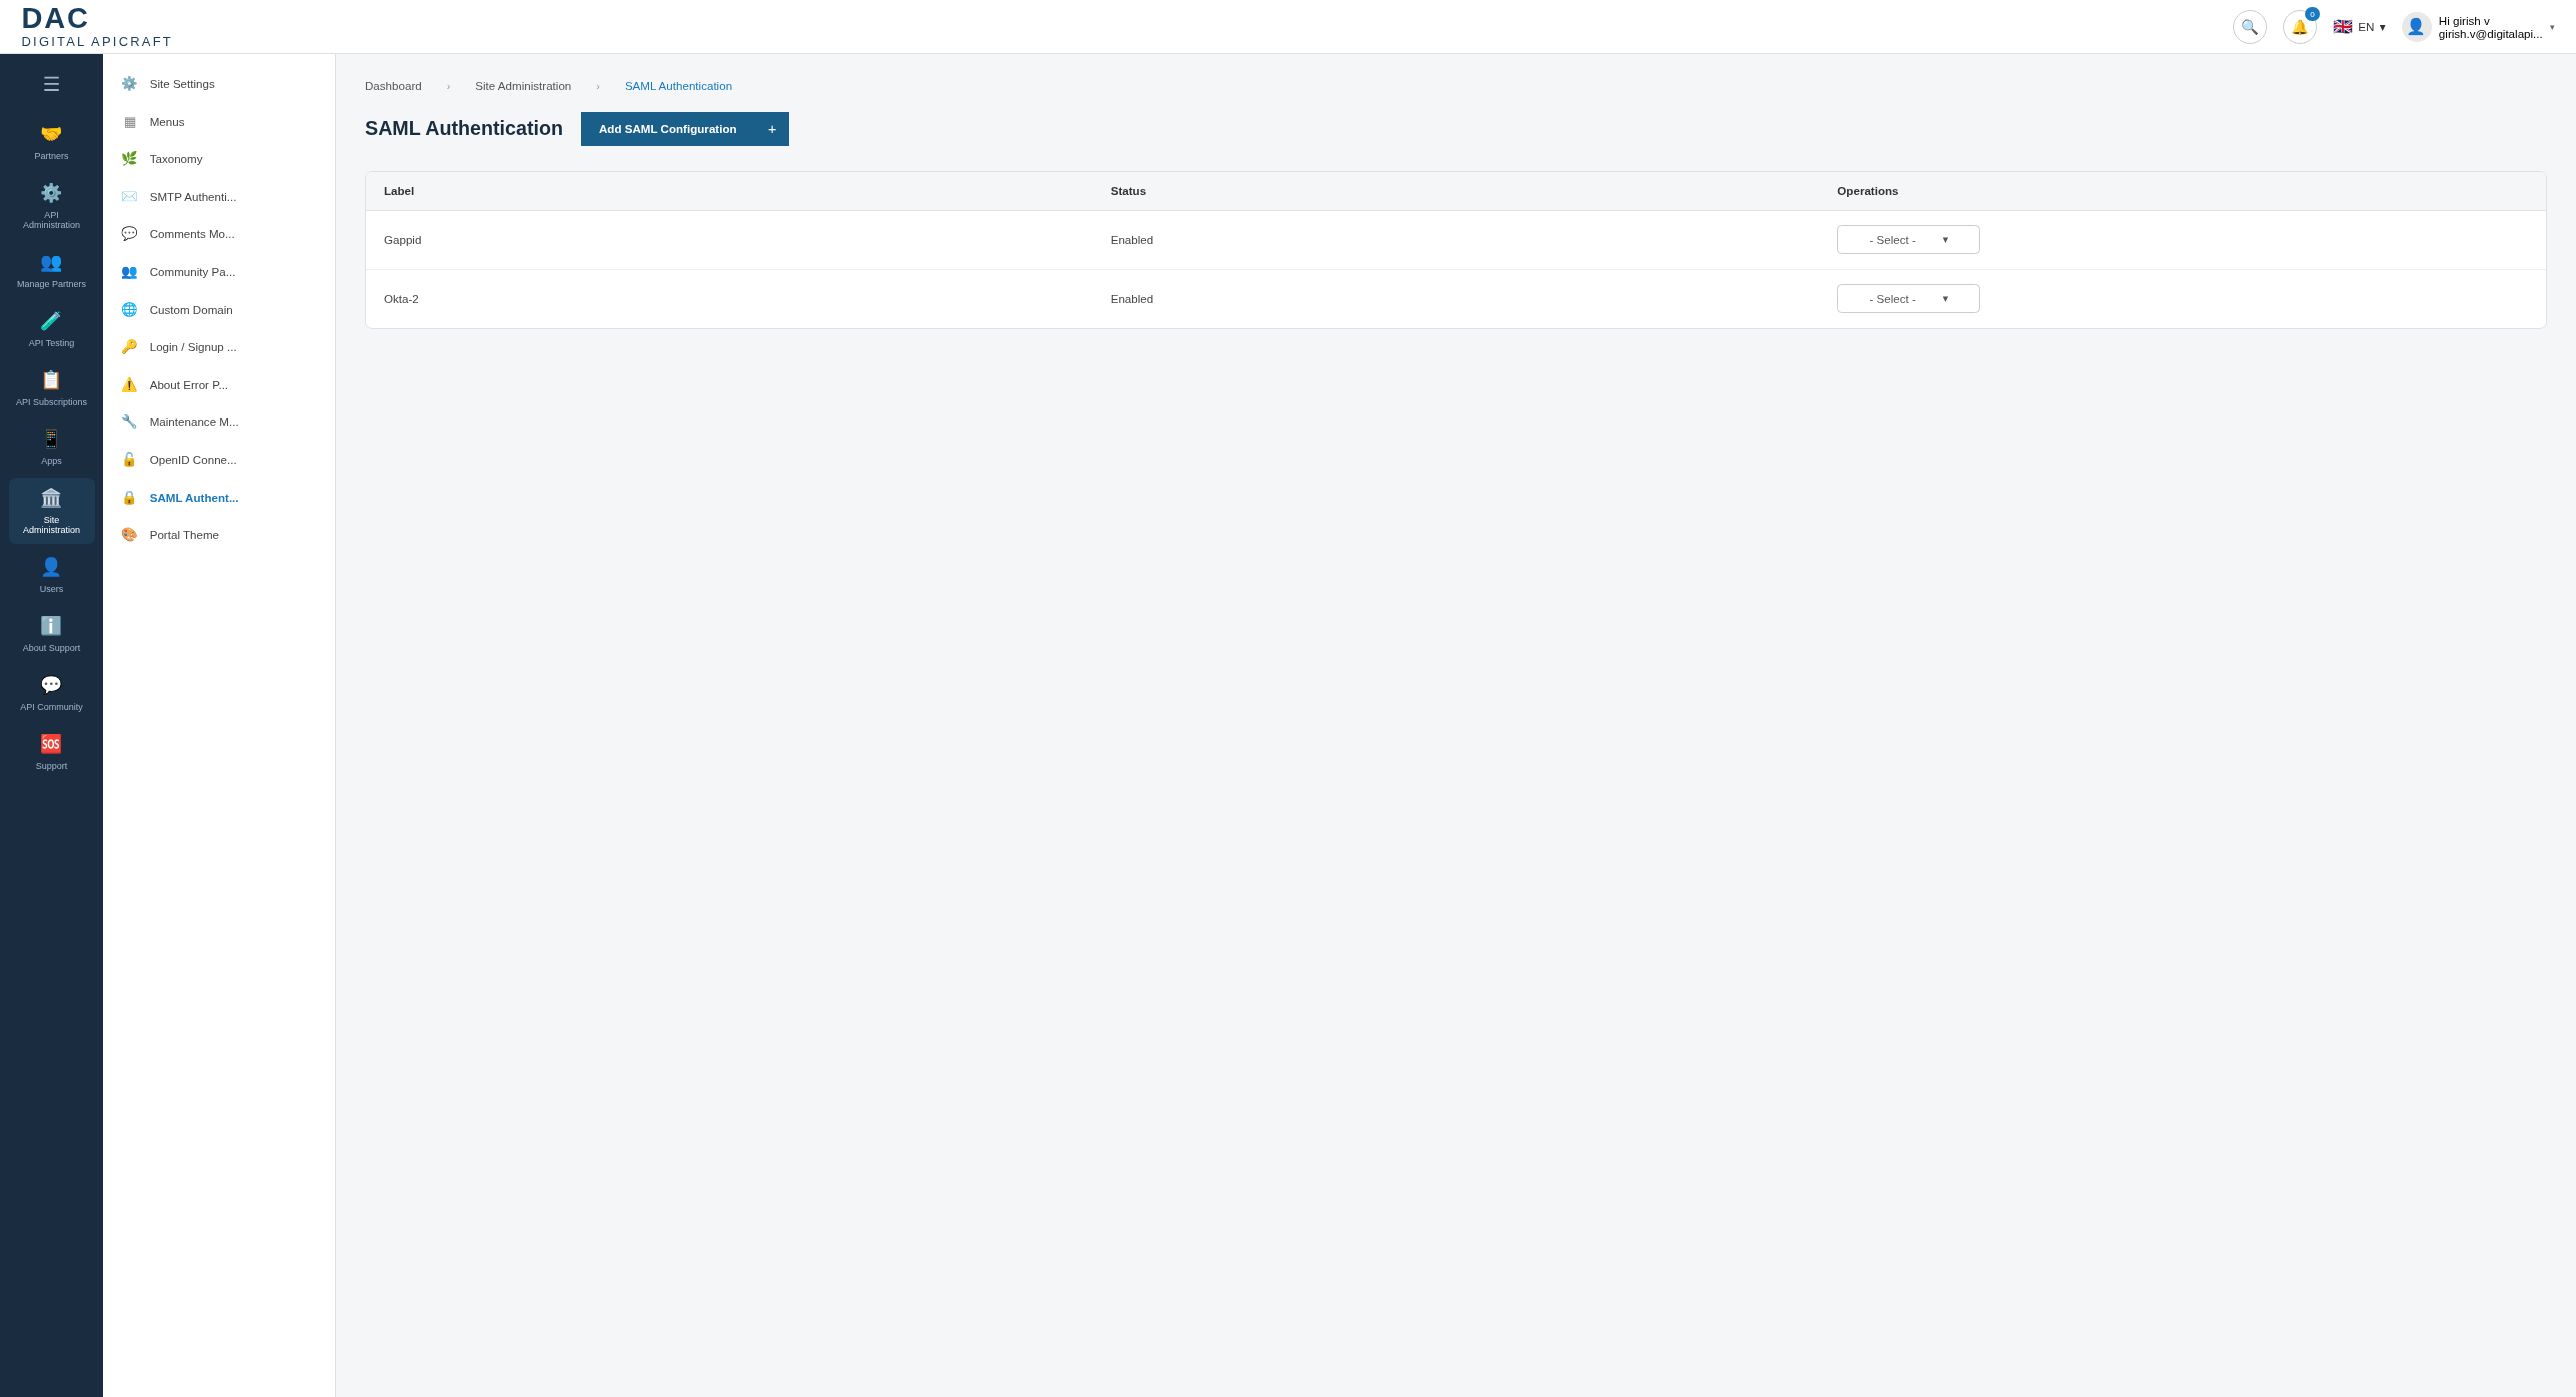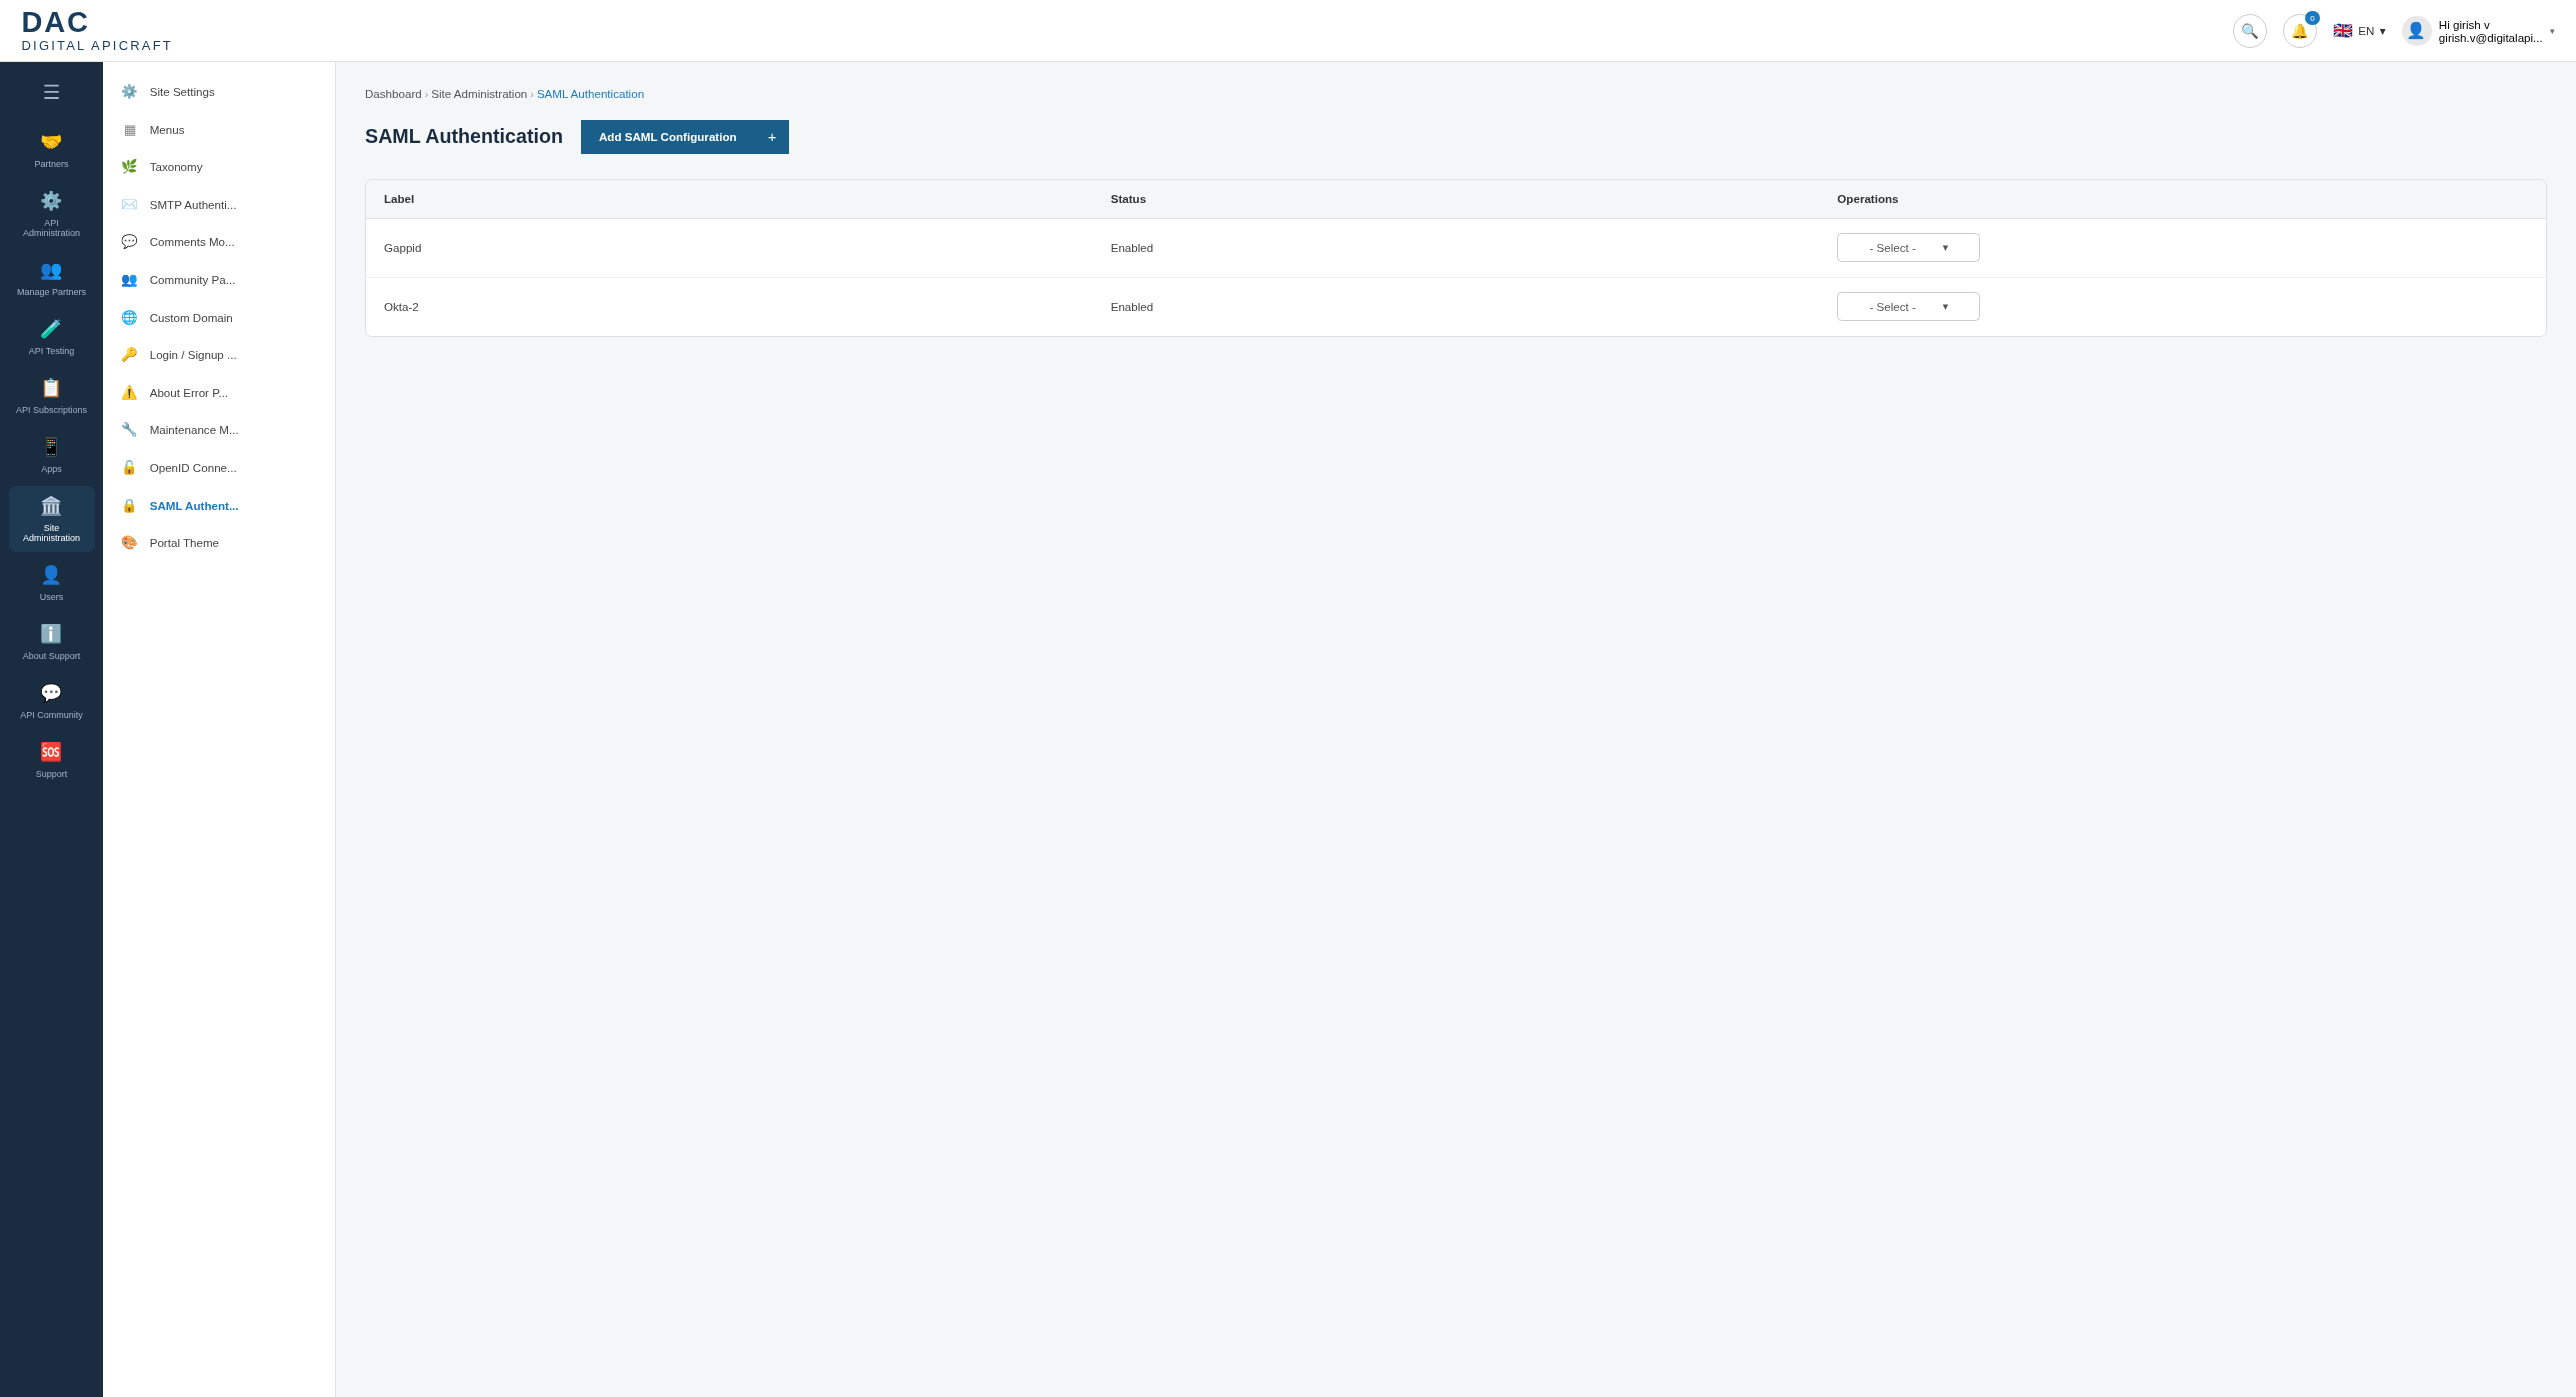--- a/index.html
+++ b/index.html
@@ -1,21 +1,21 @@
 <!DOCTYPE html>
 <html style="font-size:14.3px"><head>
   <meta charset="utf-8">
   <style>
     * { box-sizing: border-box; margin: 0; padding: 0; }
     body { font-family: -apple-system, BlinkMacSystemFont, 'Segoe UI', sans-serif; background: #f0f2f5; display: flex; flex-direction: column; height: 100vh; overflow: hidden; }
 
     
     .header {
       display: flex; align-items: center; justify-content: space-between;
-      background: #fff; height: 62px; padding: 0 21.5px;
+      background: #fff; height: 54px; padding: 0 21.5px;
       border-bottom: 0.9px solid #e0e0e0; flex-shrink: 0; z-index: 10;
     }
     .header-logo { display: flex; align-items: center; gap: 10.7px; }
     .header-right { display: flex; align-items: center; gap: 16px; }
     .search-btn { width: 34px; height: 34px; border-radius: 50%; border: 0.9px solid #ccc; background: #fff; display: flex; align-items: center; justify-content: center; cursor: pointer; color: #555; font-size: 14.3px; }
     .notif-btn { position: relative; width: 34px; height: 34px; border-radius: 50%; border: 0.9px solid #ccc; background: #fff; display: flex; align-items: center; justify-content: center; cursor: pointer; color: #555; font-size: 14.3px; }
     .notif-badge { position: absolute; top: -3.6px; right: -3.6px; background: #1a7abf; color: #fff; border-radius: 50%; width: 14.3px; height: 14.3px; font-size: 8px; display: flex; align-items: center; justify-content: center; }
     .lang-selector { display: flex; align-items: center; gap: 5.4px; cursor: pointer; font-size: 11.6px; color: #333; }
     .flag-icon { font-size: 16px; }
     .user-info { display: flex; align-items: center; gap: 7.2px; cursor: pointer; }
@@ -50,21 +50,21 @@
       cursor: pointer; color: #444; font-size: 11.6px; transition: background 0.15s;
     }
     .sec-sidebar-item.active { color: #1a7abf; font-weight: 600; }
     .sec-sidebar-icon { width: 18px; height: 18px; display: flex; align-items: center; justify-content: center; font-size: 13.4px; color: #888; flex-shrink: 0; }
     .sec-sidebar-item.active .sec-sidebar-icon { color: #1a7abf; }
 
     
     .content-area { flex: 1; overflow-y: auto; padding: 25px 29px; background: #f4f6f8; }
 
     
-    .breadcrumb { display: flex; align-items: center; gap: 3px; font-size: 11.6px; color: #666; margin-bottom: 19.7px; }
+    .breadcrumb { display: flex; align-items: center; gap: 25px; font-size: 11.6px; color: #666; margin-bottom: 19.7px; }
     .breadcrumb-item { color: #555; }
     .breadcrumb-item.link { color: #555; cursor: pointer; }
     .breadcrumb-item.active { color: #1a7abf; font-weight: 500; }
     .breadcrumb-sep { color: #999; font-size: 10.7px; }
 
     
     .page-header { display: flex; align-items: center; gap: 18px; margin-bottom: 25px; }
     .page-title { font-size: 19.7px; font-weight: 700; color: #1a2c40; }
     .add-btn {
       display: flex; align-items: center; background: #1a5f8a; color: #fff;

